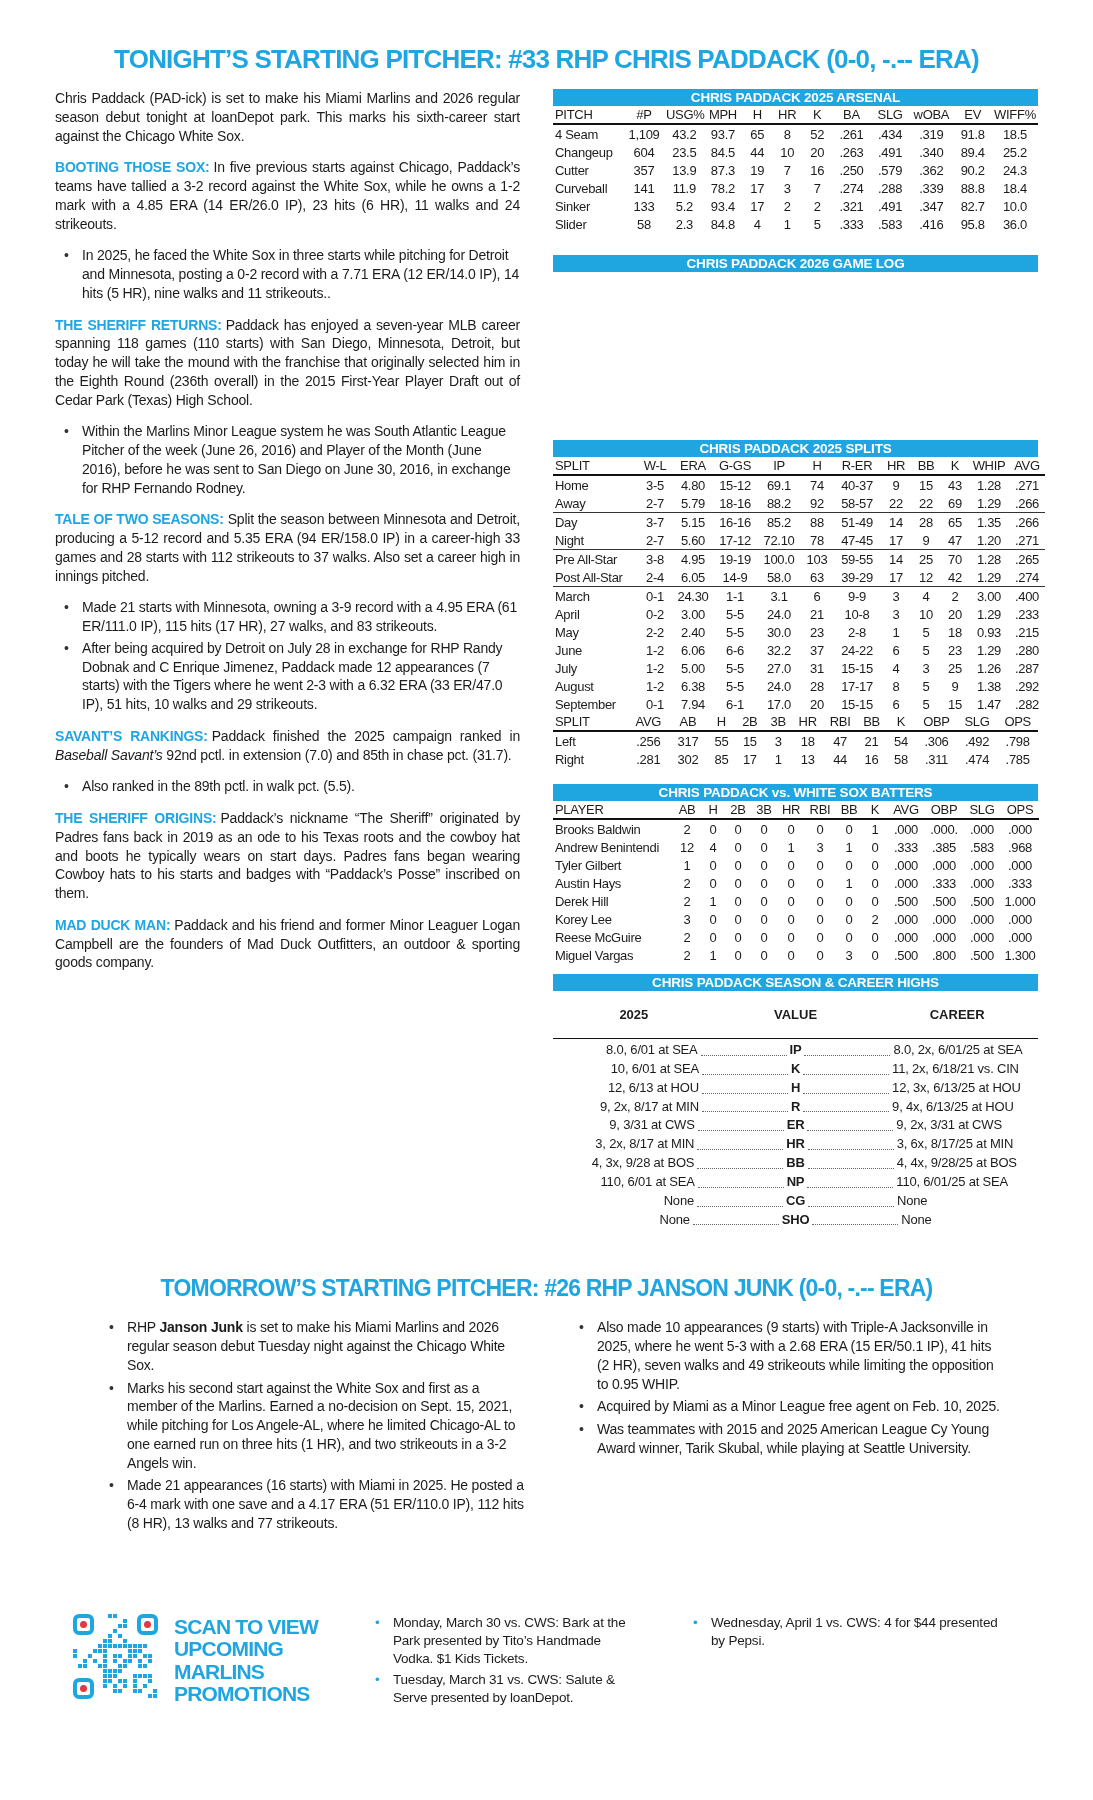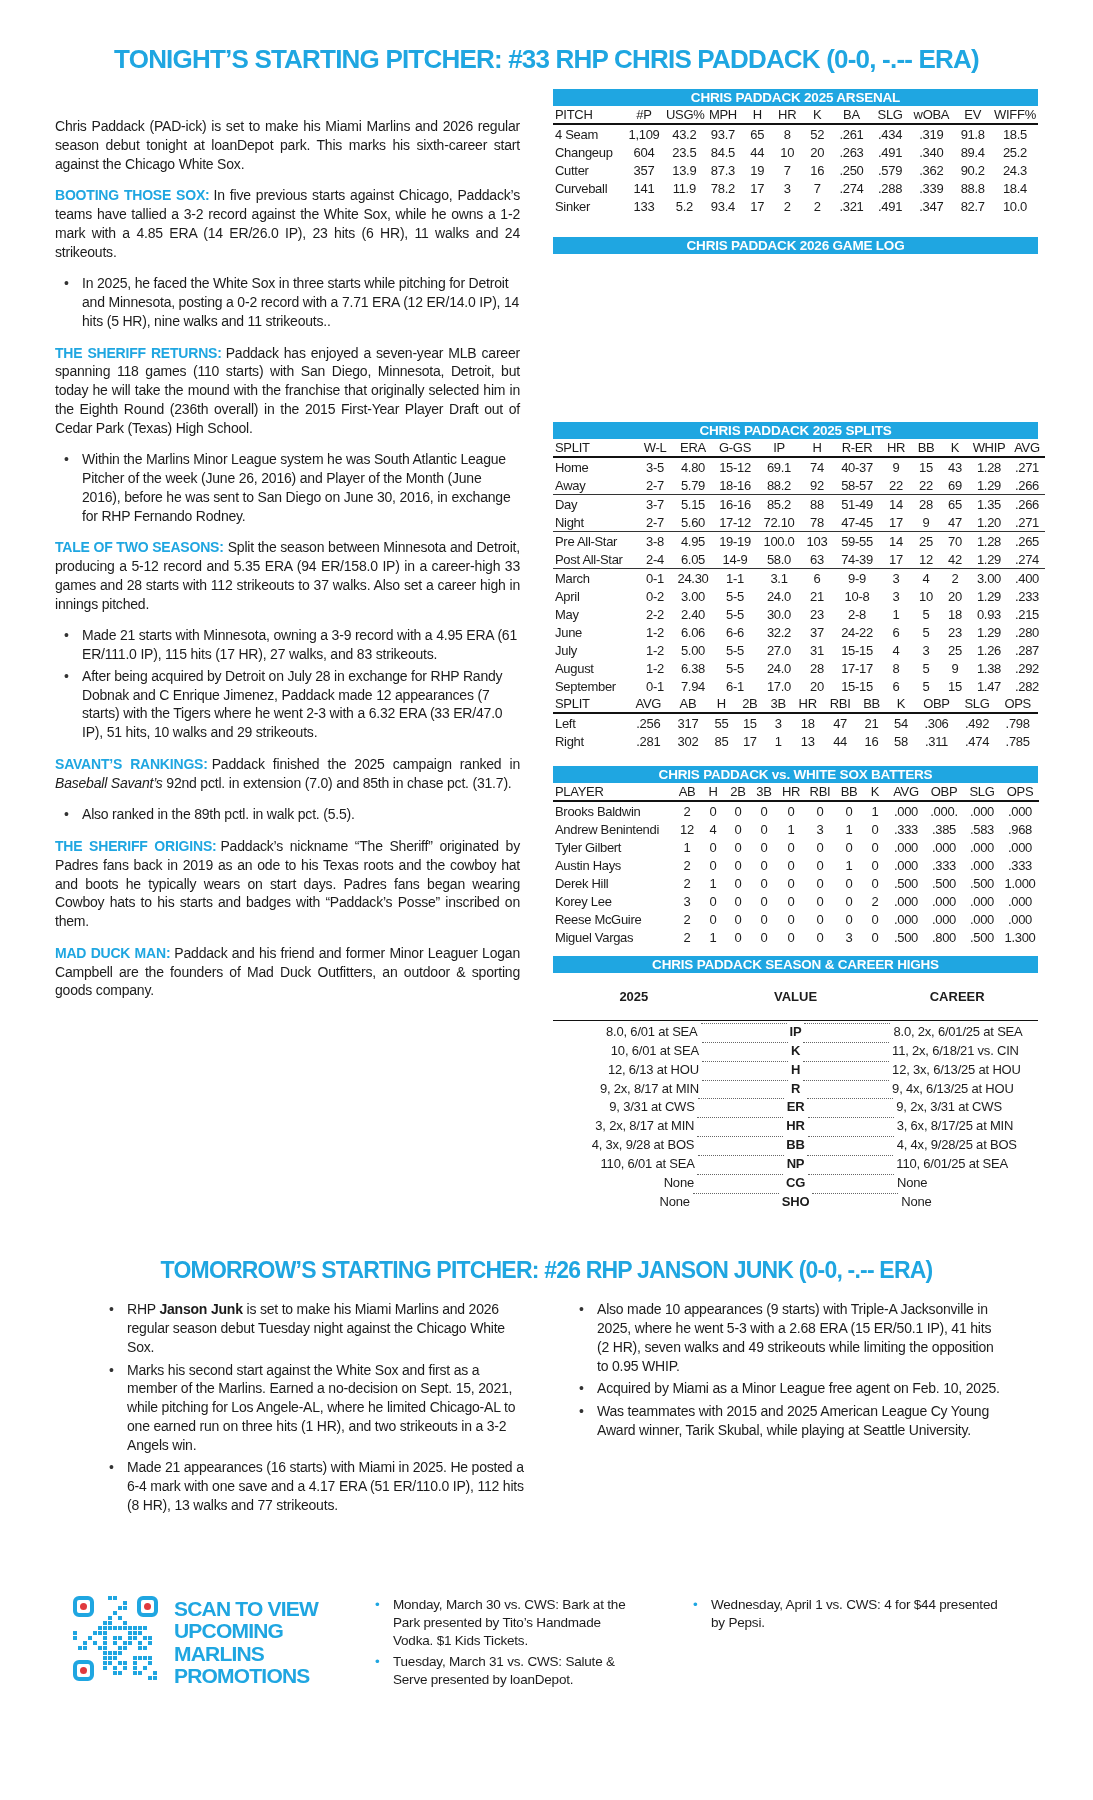--- a/index.html
+++ b/index.html
@@ -11,21 +11,21 @@
   }
   .page { padding:44px 55px 0 55px; }
 
   .main-title {
     margin:0 0 14px 0; text-align:center; color:var(--accent);
     font-size:26px; font-weight:bold; letter-spacing:-0.8px; white-space:nowrap;
   }
   .main-title.h2 { font-size:23px; margin:46px 0 16px 0; }
 
   .two-col { display:flex; gap:33px; align-items:flex-start; }
-  .left-col  { width:465px; flex:none;margin-top:28px; }
+  .left-col  { width:465px; flex:none; }
   .right-col { width:485px; flex:none; }
 
   .sec { margin:0 0 13px 0; font-size:14px; line-height:1.34; text-align:justify; letter-spacing:-0.2px; }
   .slabel { color:var(--accent); font-weight:bold; margin-right:4px; }
   .blist { list-style:none; margin:0 0 13px 0; padding:0; font-size:14px; line-height:1.34; letter-spacing:-0.2px; }
   .blist li { position:relative; padding-left:27px; margin:0 0 3px 0; }
   .blist li::before { content:"•"; position:absolute; left:9px; top:0; color:#333; }
 
   .tbar {
     background:var(--accent); color:#fff; font-weight:bold; text-align:center;
@@ -37,21 +37,21 @@
   table.t th:first-child, table.t td:first-child { text-align:left; padding-left:2px; }
   tbody.grp { border-bottom:1.5px solid #333; }
 
   .gamelog-wrap { margin-top:22px; margin-bottom:168px; }
   .splits-wrap  { margin-bottom:16px; }
   .batters-wrap { margin-bottom:10px; }
 
   .highs-head { display:flex; font-size:13px; font-weight:bold; border-bottom:1.5px solid #111; padding:16px 0; }
   .highs-head span { flex:1; text-align:center; }
   .highs-body { padding-top:2px; }
-  .hrow { display:flex; align-items:flex-start; font-size:13px; line-height:1.45; letter-spacing:-0.2px; }
+  .hrow { display:flex; align-items:flex-end; font-size:13px; line-height:1.45; letter-spacing:-0.2px; }
   .hleft  { flex:1; text-align:right; white-space:nowrap; }
   .hright { flex:1; text-align:left;  white-space:nowrap; }
   .hdots  { width:86px; border-bottom:1.5px dotted #666; margin:0 3px 4px 3px; }
   .hlabel { font-weight:bold; }
 
   .tcols { display:flex; gap:40px; padding:0 45px; }
   .tcols .blist { width:430px; flex:none; }
   .tcols .blist li { margin-bottom:4px; }
 
   .promos { display:flex; gap:16px; margin-top:64px; padding-left:18px; }
@@ -214,20 +214,34 @@
                 <td>93.4</td>
                 <td>17</td>
                 <td>2</td>
                 <td>2</td>
                 <td>.321</td>
                 <td>.491</td>
                 <td>.347</td>
                 <td>82.7</td>
                 <td>10.0</td>
               </tr>
+              <tr>
+                <td>Slider</td>
+                <td>58</td>
+                <td>2.3</td>
+                <td>84.8</td>
+                <td>4</td>
+                <td>1</td>
+                <td>5</td>
+                <td>.333</td>
+                <td>.583</td>
+                <td>.416</td>
+                <td>95.8</td>
+                <td>36.0</td>
+              </tr>
             </tbody>
         </table>
       </div>
 
       <div class="gamelog-wrap">
         <div class="tbar">CHRIS PADDACK 2026 GAME LOG</div>
       </div>
 
       <div class="splits-wrap">
         <div class="tbar">CHRIS PADDACK 2025 SPLITS</div>
@@ -337,21 +351,21 @@
                 <td>1.28</td>
                 <td>.265</td>
               </tr>
               <tr>
                 <td>Post All-Star</td>
                 <td>2-4</td>
                 <td>6.05</td>
                 <td>14-9</td>
                 <td>58.0</td>
                 <td>63</td>
-                <td>74-39</td>
+                <td>39-29</td>
                 <td>17</td>
                 <td>12</td>
                 <td>42</td>
                 <td>1.29</td>
                 <td>.274</td>
               </tr>
             </tbody>
           <tbody>
               <tr>
                 <td>March</td>

